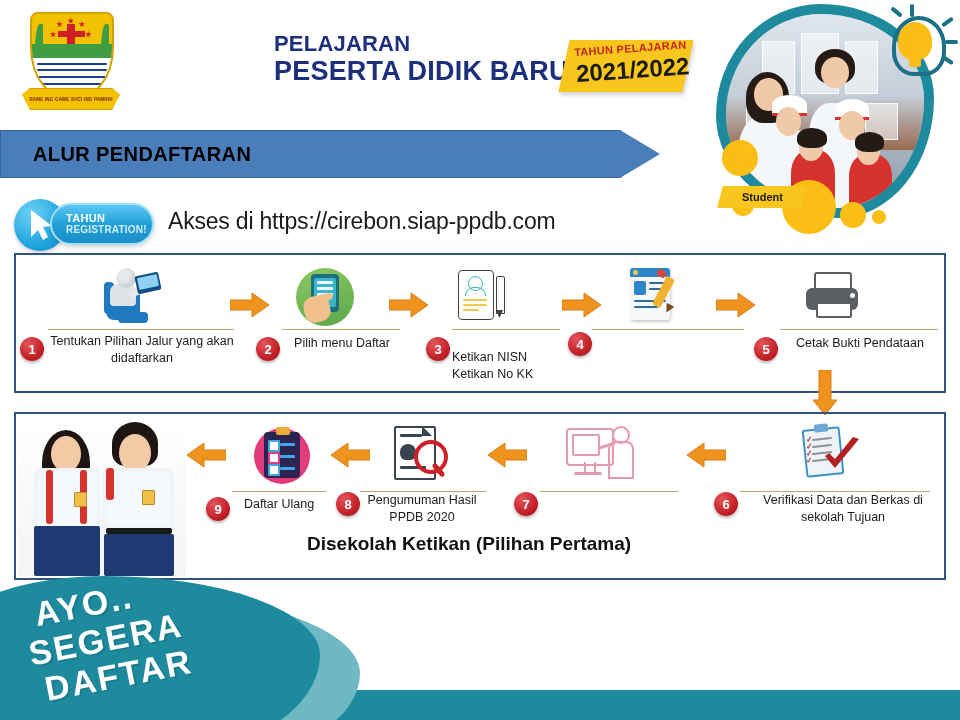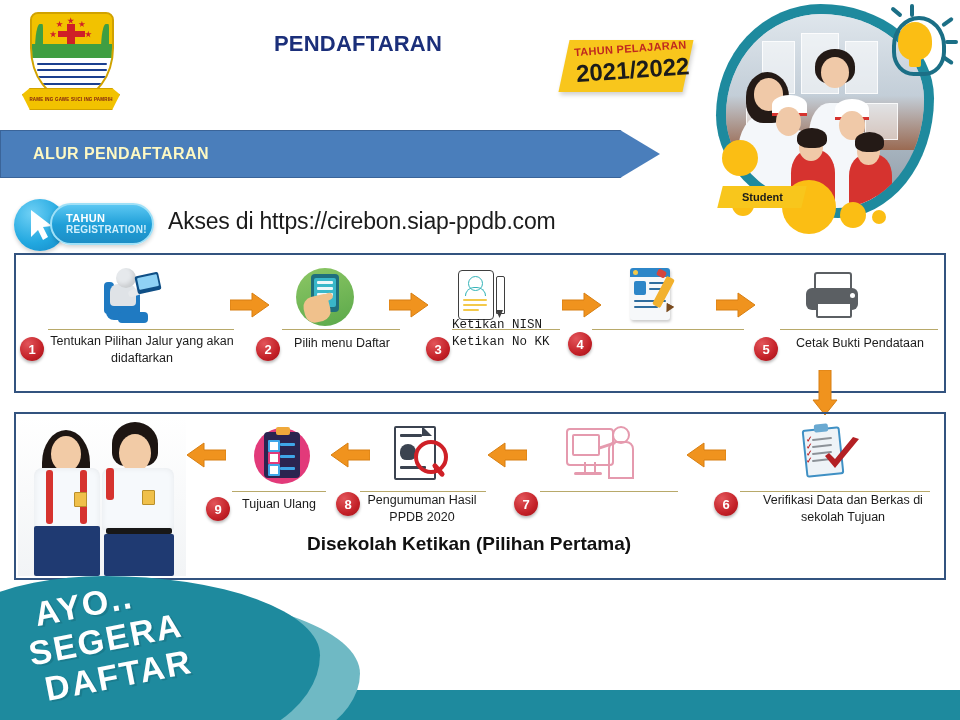--- a/index.html
+++ b/index.html
@@ -112,21 +112,21 @@
   .student-tag span{transform:skewX(14deg);font-size:11px;font-weight:bold;color:#1b1b1b;}
 
   
   .section-banner{
     position:absolute;left:0;top:130px;width:660px;height:46px;
     background:#4a7ebb;border:1px solid #3a6499;
     clip-path:polygon(0 0,620px 0,660px 50%,620px 100%,0 100%);
     display:flex;align-items:center;
   }
   .section-banner span{
-    color:#fef9c3;font-size:16px;font-weight:bold;letter-spacing:.4px;margin-left:32px;
+    color:#000000;font-size:20px;font-weight:bold;letter-spacing:.4px;margin-left:32px;
   }
 
   
   .online-circle{
     position:absolute;left:14px;top:199px;width:52px;height:52px;border-radius:50%;
     background:radial-gradient(circle at 34% 28%,#6fd0f5 0%,#22a8e0 58%,#1486c4 100%);
     box-shadow:0 2px 4px rgba(0,0,0,.2);
   }
   .online-pill{
     position:absolute;left:50px;top:203px;width:104px;height:42px;border-radius:22px;
@@ -303,21 +303,22 @@
       <div class="crest-wave" style="top:58%"></div>
       <div class="crest-wave" style="top:66%"></div>
       <div class="crest-wave" style="top:74%"></div>
       <div class="crest-wave" style="top:82%"></div>
     </div>
     <div class="crest-ribbon">
       <span>RAME ING GAWE SUCI ING PAMRIH</span>
     </div>
   </div>
 
-  <div class="head-line1">PENDAFTARAN</div>
+  <div class="head-line1">PELAJARAN</div>
+  <div class="head-line2">PESERTA DIDIK BARU</div>
 
   <div class="year-ribbon"></div>
   <div class="year-small">TAHUN PELAJARAN</div>
   <div class="year-big">2021/2022</div>
 
   <div class="photo-wrap">
     <div class="photo-blob"></div>
     <div class="photo-inner">
       <div class="school-bg"></div>
       <div class="school-win" style="left:18%;top:14%;width:16%;height:26%"></div>
@@ -445,21 +446,21 @@
       <div class="ic p3-txt" style="left:27px;top:38px;width:24px;"></div>
       <div class="ic p3-txt" style="left:27px;top:43px;width:16px;"></div>
       <div class="ic p3-pen"></div>
       <div class="ic p3-nib"></div>
     </div>
   </div>
   <div class="step-rule" style="left:452px;top:329px;width:108px;"></div>
   <div class="step-num" style="left:426px;top:337px;">
     <span>3</span>
   </div>
-  <div class="step-label" style="left:452px;top:317px;width:108px;text-align:left;font-family:Liberation Mono, monospace;">Ketikan NISN Ketikan No KK</div>
+  <div class="step-label" style="left:452px;top:349px;width:108px;text-align:left;">Ketikan NISN Ketikan No KK</div>
 
   <div class="arrow-r" style="left:562px;top:292px;">
     <svg width="40" height="26" viewBox="0 0 40 26">
         <polygon points="0,8 22,8 22,1 39,13 22,25 22,18 0,18" fill="#f0931e" stroke="#d77f12" stroke-width="1"></polygon>
       </svg>
   </div>
 
   <div class="step" style="left:612px;top:266px;">
     <div class="step-icon">
       <div class="ic p4-card"></div>
@@ -543,21 +544,21 @@
       <div class="ic p9-box" style="left:28px;top:26px;border-color:#e23a7a;"></div>
       <div class="ic p9-ln" style="left:40px;top:29px;width:15px;"></div>
       <div class="ic p9-box" style="left:28px;top:38px;"></div>
       <div class="ic p9-ln" style="left:40px;top:41px;width:15px;"></div>
     </div>
   </div>
   <div class="step-rule" style="left:232px;top:491px;width:94px;"></div>
   <div class="step-num" style="left:206px;top:497px;">
     <span>9</span>
   </div>
-  <div class="step-label" style="left:230px;top:496px;width:98px;">Tujuan Ulang</div>
+  <div class="step-label" style="left:230px;top:496px;width:98px;">Daftar Ulang</div>
 
   <div class="arrow-l" style="left:330px;top:442px;">
     <svg width="40" height="26" viewBox="0 0 40 26">
         <polygon points="40,8 18,8 18,1 1,13 18,25 18,18 40,18" fill="#f0931e" stroke="#d77f12" stroke-width="1"></polygon>
       </svg>
   </div>
 
   <div class="step" style="left:378px;top:424px;">
     <div class="step-icon">
       <div class="ic p8-doc"></div>

